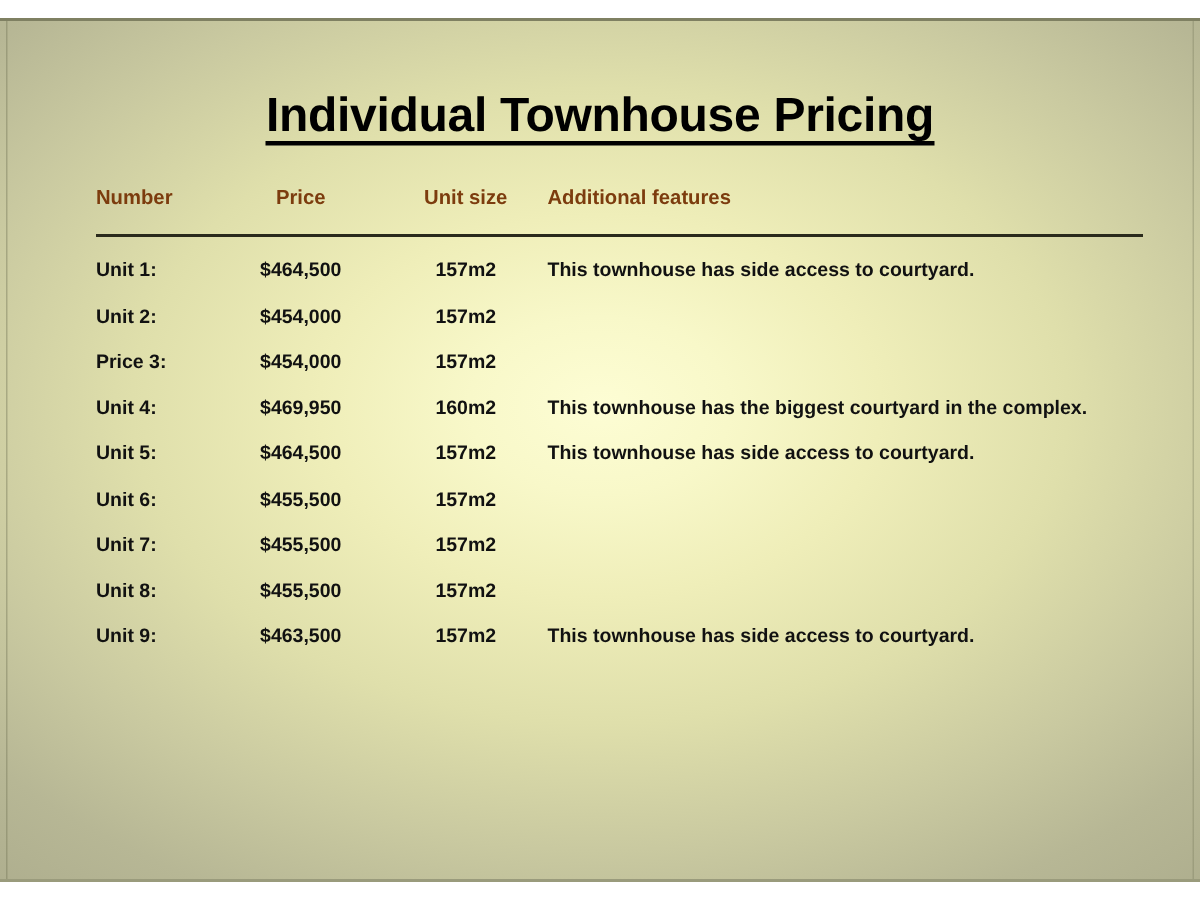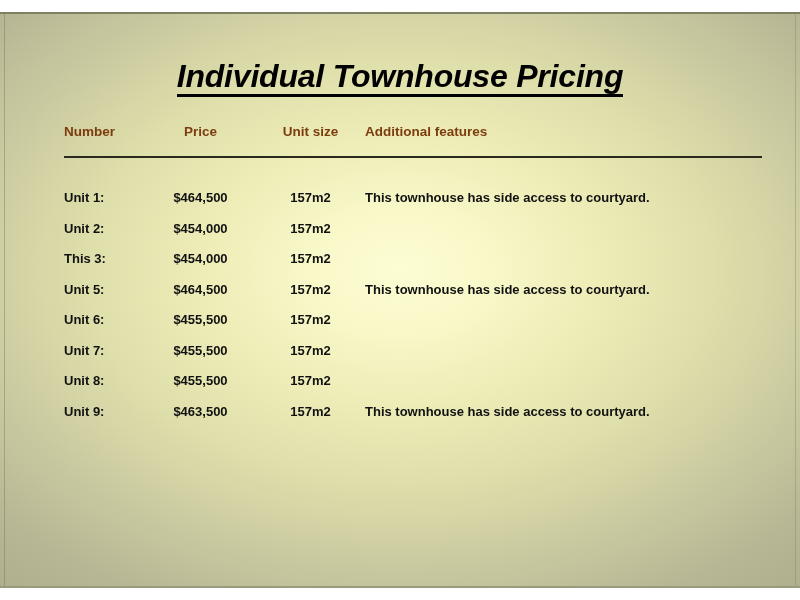--- a/index.html
+++ b/index.html
@@ -79,21 +79,20 @@
   }
   #title .title-text {
     display: inline-block;
     font-size: 32px;
     font-weight: bold;
     color: #000000;
     letter-spacing: -0.2px;
     border-bottom: 3px solid #000000;
     padding-bottom: 2px;
     line-height: 1.0;
-    font-style: italic;
   }
 
   
   #pricing-table {
     position: absolute;
     left: 64px;
     top: 124px;
     width: 700px;
     z-index: 3;
   }
@@ -116,21 +115,21 @@
     white-space: nowrap;
   }
   #header-rule {
     width: 698px;
     height: 2px;
     background: #2a2a1c;
     margin-top: 10px;
   }
 
   #rows {
-    margin-top: 32px;
+    margin-top: 14px;
   }
   .data-row {
     height: 30.5px;
   }
   .data-row .cell {
     font-size: 13px;
     font-weight: bold;
     color: #111111;
     white-space: nowrap;
   }
@@ -171,26 +170,32 @@
       </div>
 
       <div class="row data-row">
         <div class="cell col-number">Unit 2:</div>
         <div class="cell col-price">$454,000</div>
         <div class="cell col-size">157m2</div>
         <div class="cell col-feat"></div>
       </div>
 
       <div class="row data-row">
-        <div class="cell col-number">This 3:</div>
+        <div class="cell col-number">Price 3:</div>
         <div class="cell col-price">$454,000</div>
         <div class="cell col-size">157m2</div>
         <div class="cell col-feat"></div>
       </div>
 
+      <div class="row data-row">
+        <div class="cell col-number">Unit 4:</div>
+        <div class="cell col-price">$469,950</div>
+        <div class="cell col-size">160m2</div>
+        <div class="cell col-feat">This townhouse has the biggest courtyard in the complex.</div>
+      </div>
 
       <div class="row data-row">
         <div class="cell col-number">Unit 5:</div>
         <div class="cell col-price">$464,500</div>
         <div class="cell col-size">157m2</div>
         <div class="cell col-feat">This townhouse has side access to courtyard.</div>
       </div>
 
       <div class="row data-row">
         <div class="cell col-number">Unit 6:</div>

